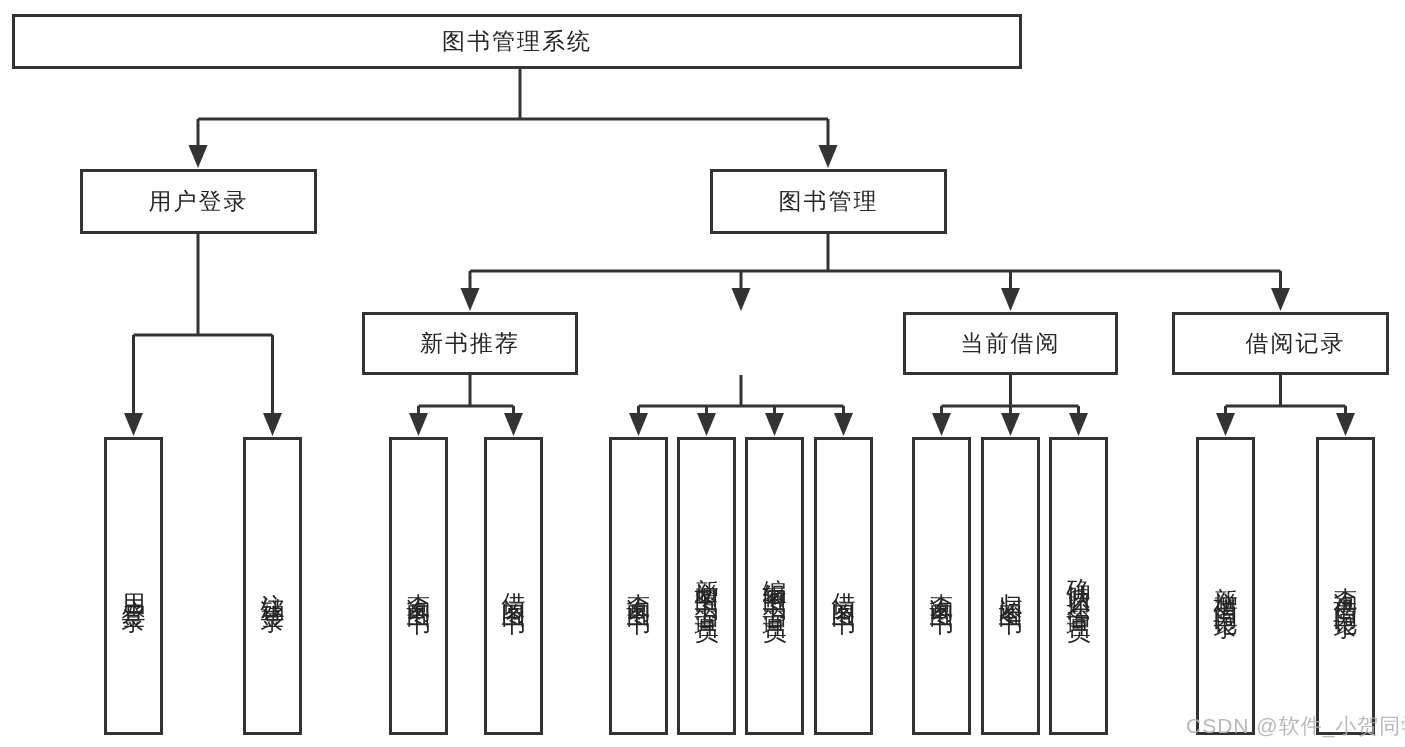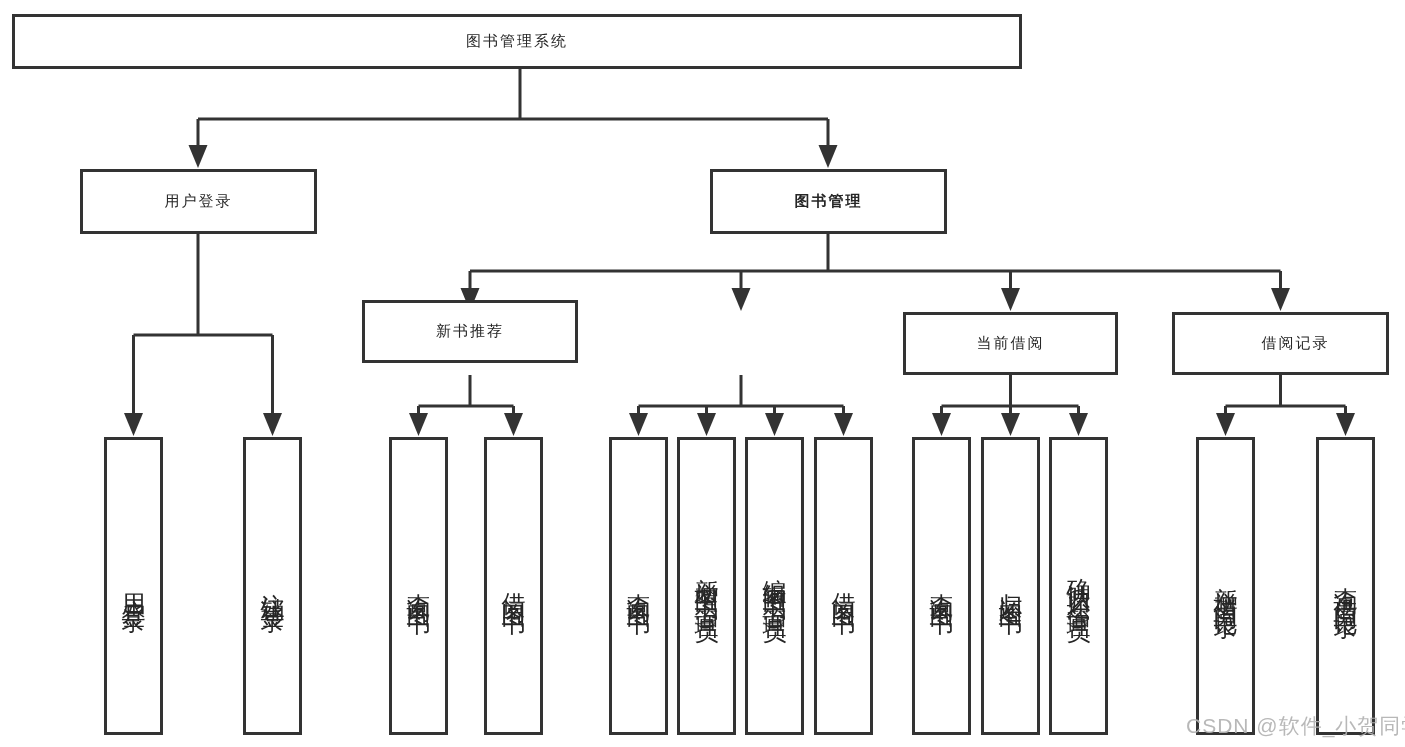--- a/index.html
+++ b/index.html
@@ -27,37 +27,37 @@
     box-sizing:border-box;
     border:3px solid var(--line);
     background:#fff;
     color:var(--text);
     display:flex;
     align-items:center;
     justify-content:center;
     z-index:2;
   }
   .hbox{
-    font-size:15px;
+    font-size:23px;
     letter-spacing:2px;
     white-space:nowrap;
   }
   .vbox span{
     writing-mode:vertical-rl;
     text-orientation:mixed;
     font-size:24px;
     letter-spacing:6px;
     line-height:1;
     white-space:nowrap;
   }
   
   .b-root{left:12px;top:14px;width:1010px;height:55px;}
   .b-userlogin{left:80px;top:169px;width:237px;height:65px;}
-  .b-bookmgmt{left:710px;top:169px;width:237px;height:65px;font-weight:bold;}
-  .b-newrec{left:362px;top:300px;width:216px;height:63px;}
+  .b-bookmgmt{left:710px;top:169px;width:237px;height:65px;}
+  .b-newrec{left:362px;top:312px;width:216px;height:63px;}
   .b-bookborrow{left:634px;top:312px;width:214px;height:63px;}
   .b-curborrow{left:903px;top:312px;width:215px;height:63px;}
   .b-borrecords{left:1172px;top:312px;width:217px;height:63px;padding-left:30px;}
   .leaf{top:437px;width:59px;height:298px;}
   .l1{left:104px;}  .l2{left:243px;}
   .l3{left:389px;}  .l4{left:484px;}
   .l5{left:609px;}  .l6{left:677px;}
   .l7{left:745px;}  .l8{left:814px;}
   .l9{left:912px;}  .l10{left:981px;} .l11{left:1049px;}
   .l12{left:1196px;}.l13{left:1316px;}

